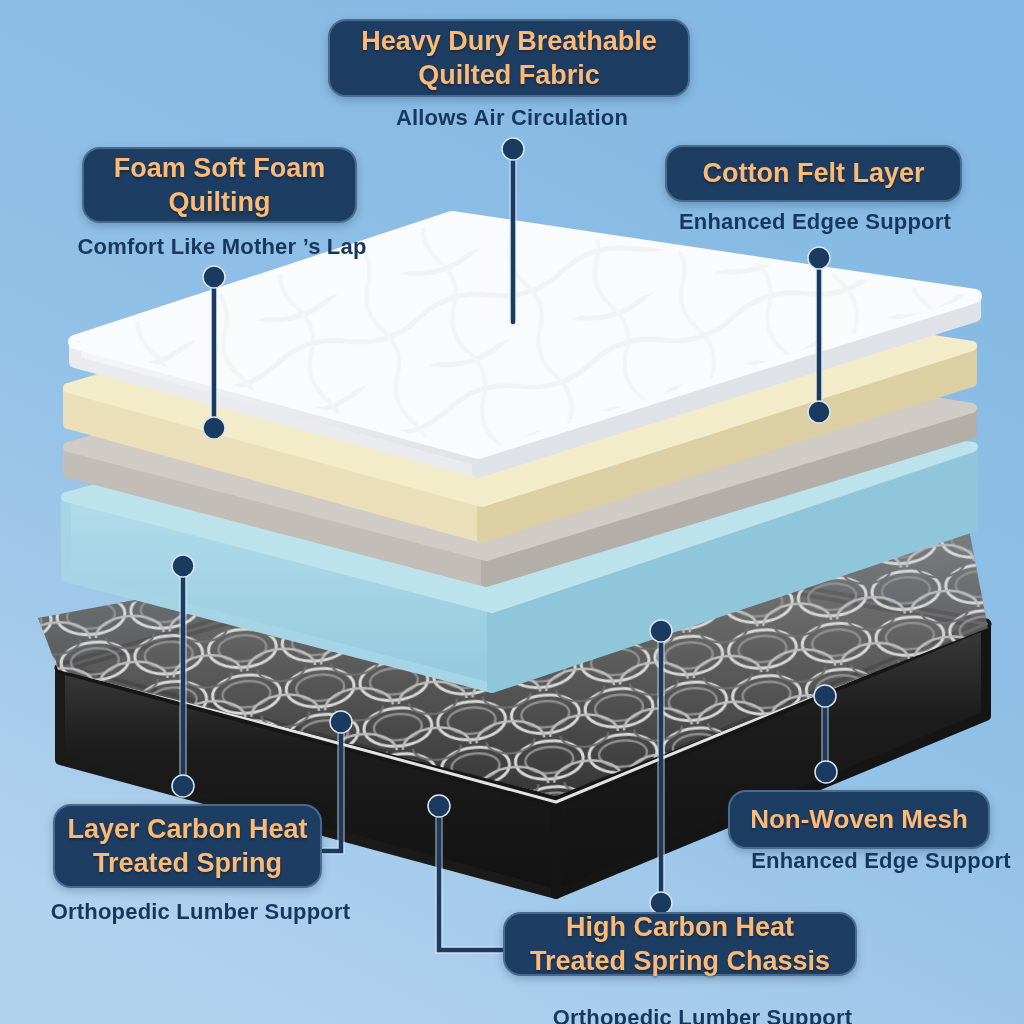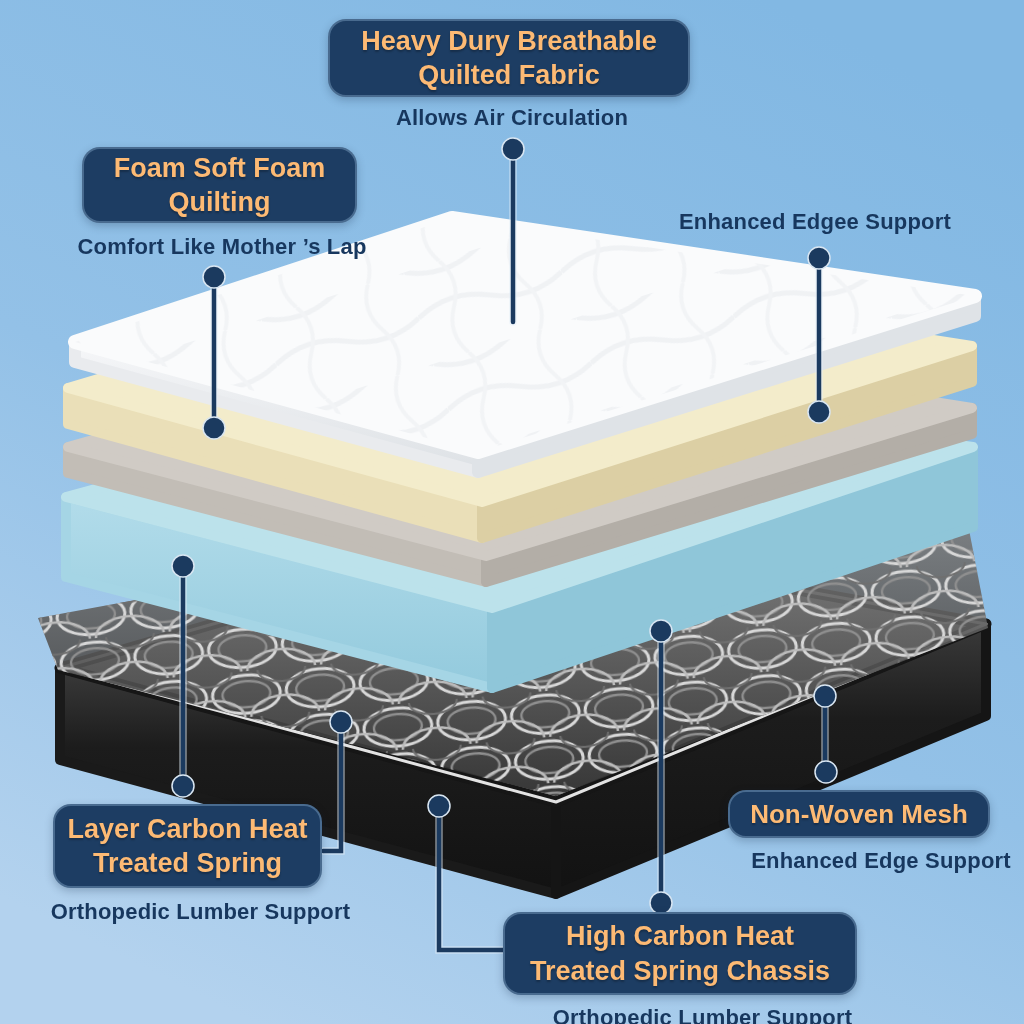--- a/index.html
+++ b/index.html
@@ -163,24 +163,25 @@
       </g>
     </g>
   </svg>
 
   <div class="callout-box fs27" style="left:328px;top:19px;width:362px;height:78px;">Heavy Dury Breathable Quilted Fabric</div>
   <div class="callout-sub" style="left:332px;top:106px;width:360px;">Allows Air Circulation</div>
 
   <div class="callout-box fs27" style="left:82px;top:147px;width:275px;height:76px;">Foam Soft Foam Quilting</div>
   <div class="callout-sub" style="left:52px;top:235px;width:340px;">Comfort Like Mother ’s Lap</div>
 
+  <div class="callout-box fs27" style="left:665px;top:145px;width:297px;height:57px;">Cotton Felt Layer</div>
   <div class="callout-sub" style="left:655px;top:210px;width:320px;">Enhanced Edgee Support</div>
 
   <div class="callout-box fs27" style="left:53px;top:804px;width:269px;height:84px;">Layer Carbon Heat Treated Spring</div>
   <div class="callout-sub" style="left:28px;top:900px;width:345px;">Orthopedic Lumber Support</div>
 
-  <div class="callout-box fs26" style="left:728px;top:790px;width:262px;height:48px;">Non-Woven Mesh</div>
+  <div class="callout-box fs26" style="left:728px;top:790px;width:262px;height:59px;">Non-Woven Mesh</div>
   <div class="callout-sub" style="left:740px;top:849px;width:282px;">Enhanced Edge Support</div>
 
-  <div class="callout-box fs27" style="left:503px;top:912px;width:354px;height:83px;">High Carbon Heat Treated Spring Chassis</div>
+  <div class="callout-box fs27" style="left:503px;top:912px;width:354px;height:64px;">High Carbon Heat Treated Spring Chassis</div>
   <div class="callout-sub" style="left:530px;top:1006px;width:345px;">Orthopedic Lumber Support</div>
 
 </div>
 
 </body></html>

